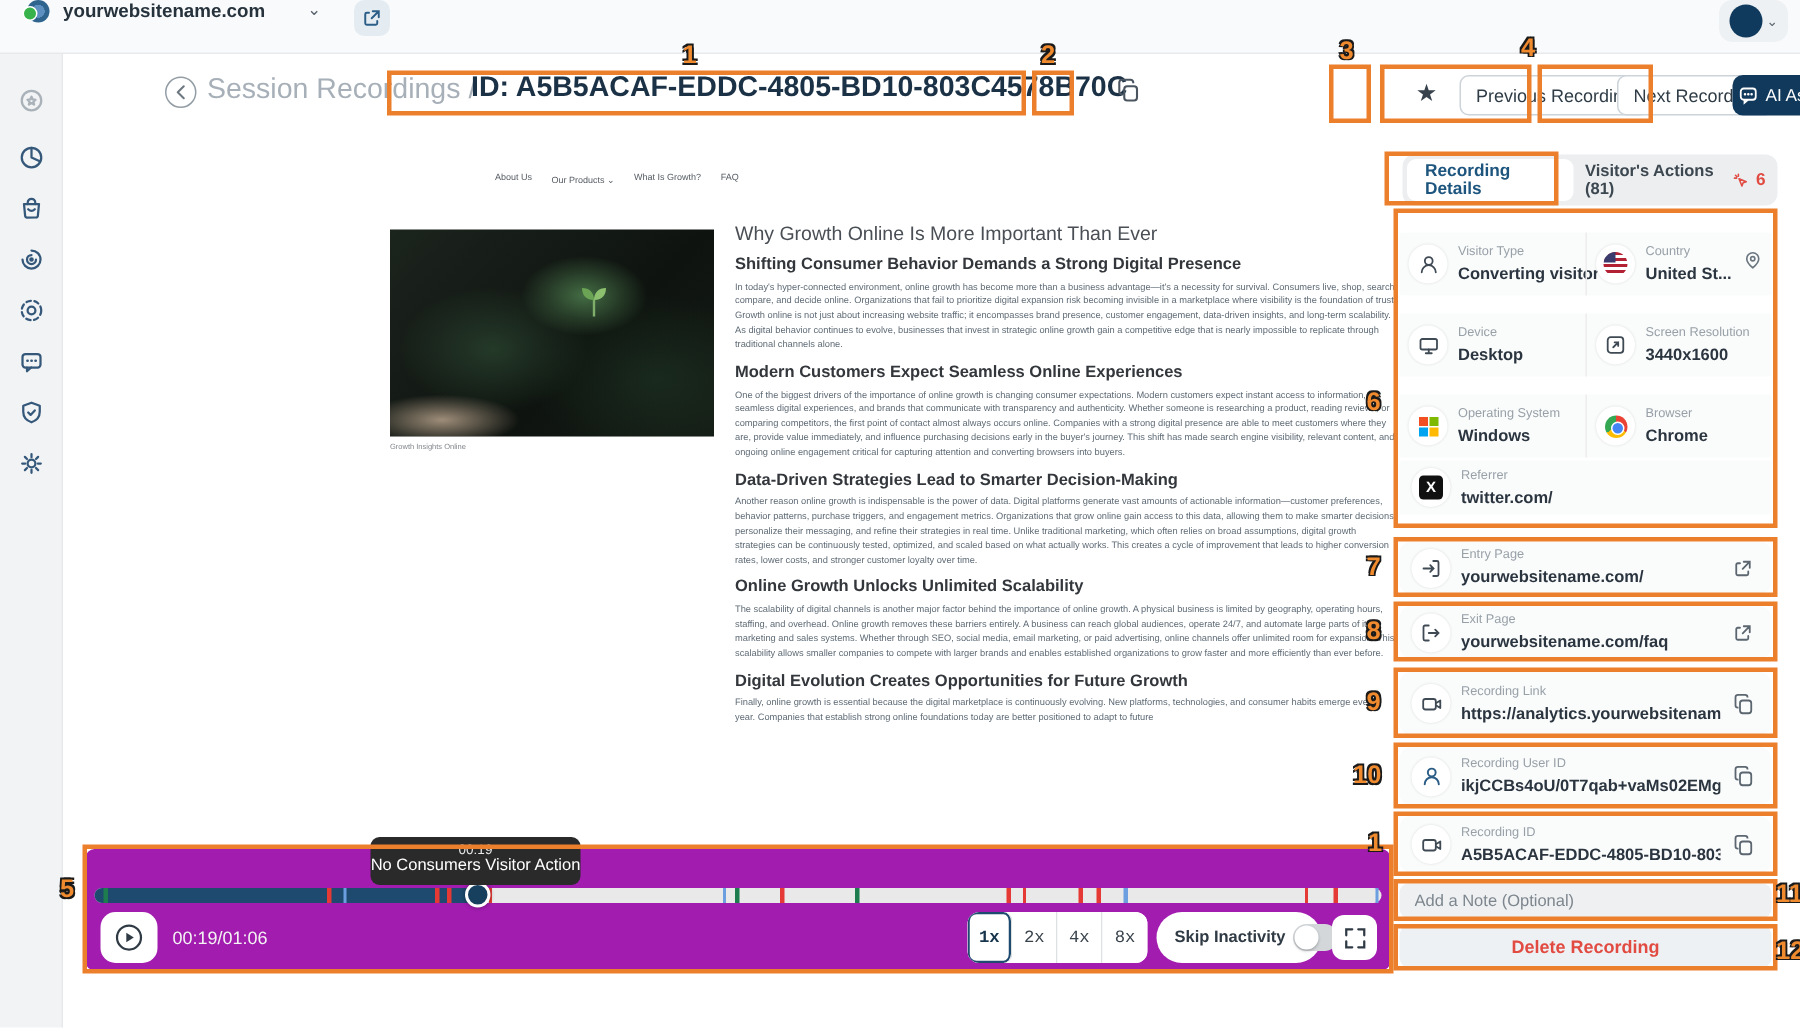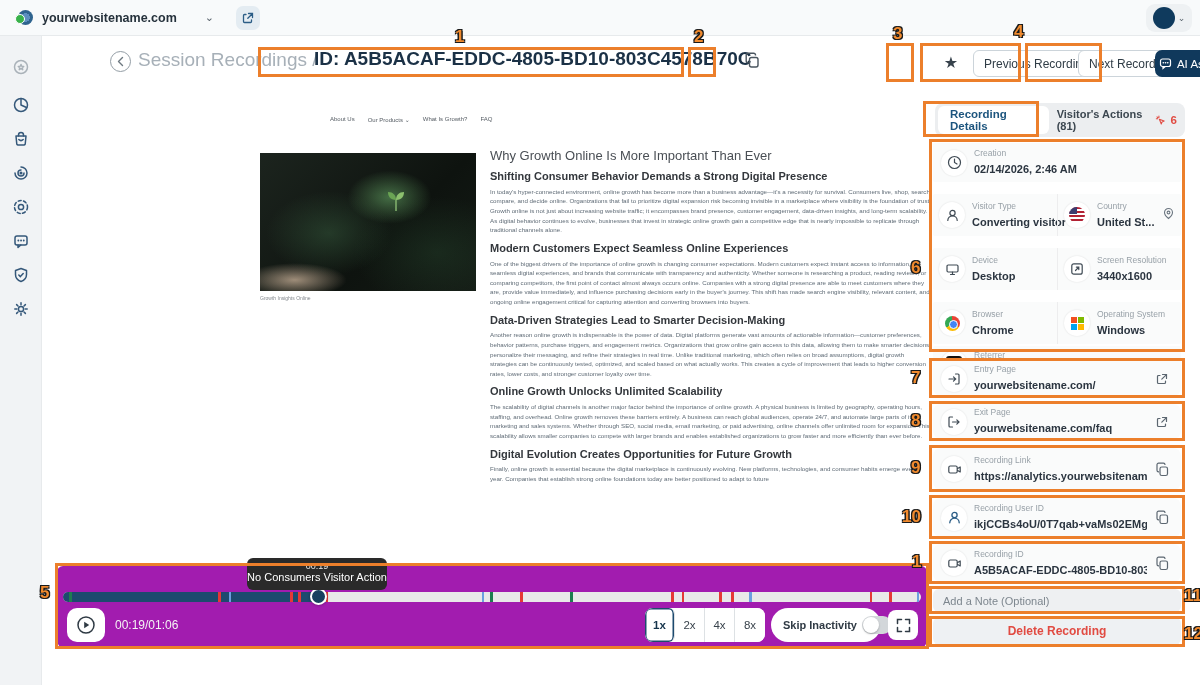--- a/index.html
+++ b/index.html
@@ -1,19 +1,19 @@
 <!DOCTYPE html>
 <html><head>
 <meta charset="utf-8">
 <style>
   * { margin:0; padding:0; box-sizing:border-box; }
   html,body { width:1200px; height:685px; overflow:hidden; font-family:"Liberation Sans",sans-serif; background:#fff; }
 
   
-  #topbar { position:absolute; left:0; top:0; width:1200px; height:36px; background:#f8fafb; border-bottom:1px solid #e7eaec; display:flex; align-items:center; z-index:5;}
+  #topbar { position:absolute; left:0; top:0; width:1200px; height:36px; background:#f8fafb; border-bottom:1px solid #e7eaec; display:flex; align-items:flex-start; z-index:5;}
   .globe { width:15px; height:15px; border-radius:50%; background:#4a7ba6; margin-left:18px; position:relative;
            background:radial-gradient(circle at 50% 50%, #5d8fc0 0 40%, #2f648f 41% 100%); }
   .globe::before{ content:""; position:absolute; left:-3px; top:4px; width:8px; height:8px; border-radius:50%; background:#38b24a; border:1px solid #fff;}
   .site-name { font-size:12.5px; font-weight:bold; color:#26323c; margin-left:9px; }
   .tb-chev { color:#5a646d; font-size:11px; margin-left:28px; }
   .tb-extbtn { width:24px; height:24px; background:#e4ecf2; border:none; border-radius:7px; margin-left:22px; display:flex; align-items:center; justify-content:center; cursor:pointer;}
   .spacer { flex:1; }
   .avatar-wrap { width:46px; height:28px; background:#eef1f3; border-radius:9px; display:flex; align-items:center; justify-content:center; gap:3px; margin-right:8px;}
   .avatar { width:22px; height:22px; border-radius:50%; background:#0f3a5d; }
   .av-chev { font-size:9px; color:#5a646d; }
@@ -62,21 +62,21 @@
   .marker { position:absolute; top:0; width:2.5px; height:10px; z-index:2;}
   .marker.red { background:#e53935; }
   .marker.blue { background:#6b9fe0; }
   .marker.green { background:#1e7d4f; }
   #tooltip { position:absolute; left:190px; top:-8px; width:140px; height:32px; background:#2a2a2a; border-radius:6px; color:#fff; text-align:center; padding-top:3px; z-index:7;}
   .tt-time { font-size:9px; color:#e8e8e8; }
   .tt-label { font-size:11px; color:#fff; }
   #play-btn { position:absolute; left:10px; top:42px; width:38px; height:34px; background:#fff; border:none; border-radius:10px; display:flex; align-items:center; justify-content:center; cursor:pointer;}
   #time-display { position:absolute; left:58px; top:52px; font-size:12px; color:#f4f4f4; }
   #speeds { position:absolute; left:588px; top:42px; height:34px; display:flex; background:#fff; border-radius:8px; overflow:hidden; }
-  .speed { width:30px; height:34px; background:#fff; border:none; border-right:1px solid #dde1e4; font-size:11.5px; color:#39434c; cursor:pointer; font-family:Liberation Sans, sans-serif;}
+  .speed { width:30px; height:34px; background:#fff; border:none; border-right:1px solid #dde1e4; font-size:11.5px; color:#39434c; cursor:pointer; font-family:Liberation Mono, monospace;}
   .speed:last-child { border-right:none; }
   .speed.active { box-shadow:inset 0 0 0 1.5px #1d4a6e; border-radius:6px; font-weight:bold; color:#16344c;}
   #skip-pill { position:absolute; left:714px; top:42px; width:110px; height:34px; background:#fff; border-radius:17px; display:flex; align-items:center; padding:12px 7px; gap:5px;}
   .skip-label { font-size:11px; font-weight:bold; color:#2f3a44; white-space:nowrap;}
   #skip-toggle { width:30px; height:18px; background:#d3d7da; border-radius:9px; position:relative; cursor:pointer; flex-shrink:0;}
   #skip-toggle::before { content:""; position:absolute; left:1px; top:1px; width:16px; height:16px; background:#fff; border-radius:50%; box-shadow:0 1px 2px rgba(0,0,0,.25);}
   #fs-btn { position:absolute; left:831px; top:44px; width:30px; height:30px; background:#fff; border:none; border-radius:8px; display:flex; align-items:center; justify-content:center; cursor:pointer;}
 
   
   #tabs { position:absolute; left:935px; top:103px; width:250px; height:34px; background:#eceef0; border-radius:8px; display:flex; align-items:center; z-index:3;}
@@ -305,30 +305,20 @@
     <span>Visitor's Actions (81)</span>
     <svg width="13" height="13" viewBox="0 0 13 13">
         <path d="M5 5l5.5 2.2-2.4.9-.9 2.4z" fill="none" stroke="#e14b42" stroke-width="1.2" stroke-linejoin="round"></path>
         <path d="M4.5 1.5v1.6M1.5 4.5h1.6M2.3 2.3l1.1 1.1" stroke="#e14b42" stroke-width="1.2" stroke-linecap="round"></path>
       </svg>
     <span class="tab-badge">6</span>
   </div>
 </div>
 
 <div id="details-card">
-  <div class="d-row" style="height:39px">
-    <span class="ic-circle">
-        <svg width="15" height="15" viewBox="0 0 15 15">
-          <circle cx="7.5" cy="7.5" r="6" fill="none" stroke="#3f4a54" stroke-width="1.2"></circle>
-          <path d="M7.5 4v3.5L10 9" fill="none" stroke="#3f4a54" stroke-width="1.2" stroke-linecap="round"></path>
-        </svg>
-      </span>
-    <span><span class="d-label" style="display:block">Creation</span>
-    <span class="d-value">02/14/2026, 2:46 AM</span></span>
-  </div>
   <div class="d-cells" style="height:42px">
     <div class="d-cell">
       <span class="ic-circle">
           <svg width="15" height="15" viewBox="0 0 15 15">
             <circle cx="7.5" cy="5" r="2.6" fill="none" stroke="#3f4a54" stroke-width="1.2"></circle>
             <path d="M2.8 12.5a4.7 4.7 0 0 1 9.4 0" fill="none" stroke="#3f4a54" stroke-width="1.2" stroke-linecap="round"></path>
           </svg>
         </span>
       <span style="min-width:0"><span class="d-label" style="display:block">Visitor Type</span>
       <span class="d-value">Converting visitor</span></span>
@@ -361,38 +351,38 @@
           <svg width="14" height="14" viewBox="0 0 14 14">
             <rect x="1.8" y="1.8" width="10.4" height="10.4" rx="2" fill="none" stroke="#3f4a54" stroke-width="1.2"></rect>
             <path d="M5.5 8.5 8.8 5.2M8.8 7.6V5.2H6.4" fill="none" stroke="#3f4a54" stroke-width="1.2" stroke-linecap="round"></path>
           </svg>
         </span>
       <span style="min-width:0"><span class="d-label" style="display:block">Screen Resolution</span>
       <span class="d-value">3440x1600</span></span>
     </div>
   </div>
   <div class="d-cells" style="height:42px">
-    <div class="d-cell">
-      <span class="ic-circle">
-          <span class="chrome-logo"></span>
-        </span>
-      <span style="min-width:0"><span class="d-label" style="display:block">Browser</span>
-      <span class="d-value">Chrome</span></span>
-    </div>
     <div class="d-cell">
       <span class="ic-circle">
           <span class="win-logo">
             <i></i>
             <i></i>
             <i></i>
             <i></i>
           </span>
         </span>
       <span style="min-width:0"><span class="d-label" style="display:block">Operating System</span>
       <span class="d-value">Windows</span></span>
+    </div>
+    <div class="d-cell">
+      <span class="ic-circle">
+          <span class="chrome-logo"></span>
+        </span>
+      <span style="min-width:0"><span class="d-label" style="display:block">Browser</span>
+      <span class="d-value">Chrome</span></span>
     </div>
   </div>
   <div class="d-row" style="height:36px">
     <span class="ic-circle">
         <span class="x-logo">X</span>
       </span>
     <span><span class="d-label" style="display:block">Referrer</span>
     <span class="d-value">twitter.com/</span></span>
   </div>
 </div>

